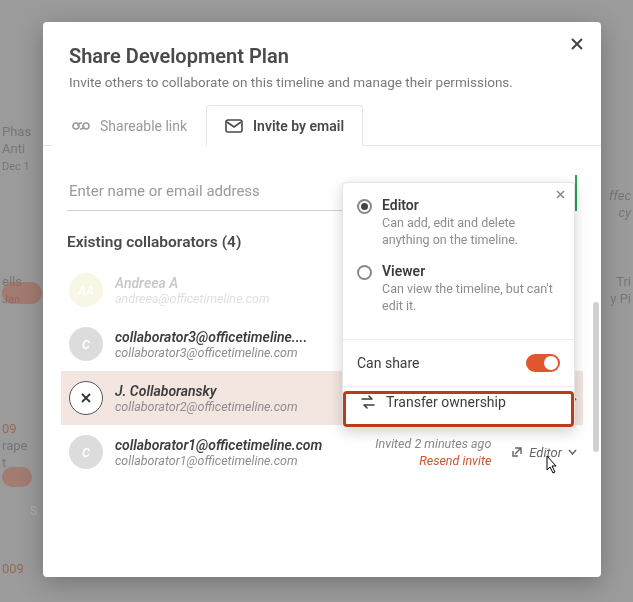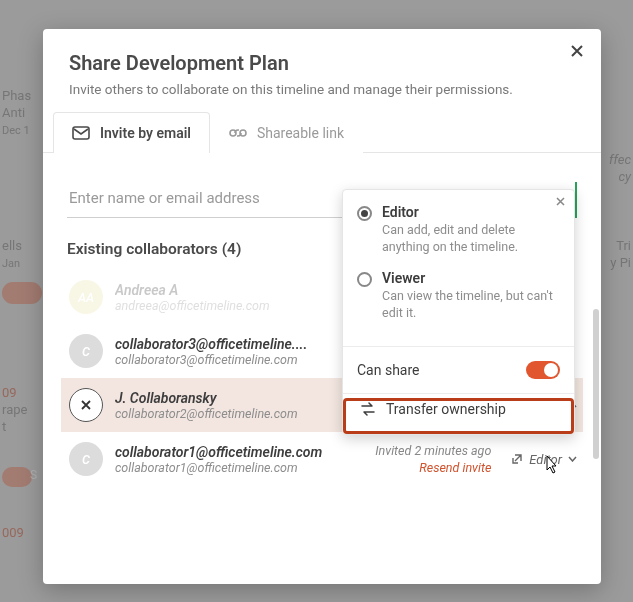--- a/index.html
+++ b/index.html
@@ -1,28 +1,28 @@
 <!DOCTYPE html>
 <html><head>
 <meta charset="utf-8">
 <style>
   * { box-sizing: border-box; margin: 0; padding: 0; font-family: -apple-system, BlinkMacSystemFont, "Segoe UI", Roboto, sans-serif; }
   body { width: 633px; height: 602px; background: #c8c8c8; position: relative; overflow: hidden; }
 
   
-  .bg-frag { position: absolute; color: #636363; font-size: 13px; line-height: 1.3; opacity: 0.65; }
+  .bg-frag { position: absolute; color: #636363; font-size: 13px; line-height: 1.3; opacity: 0.65; margin-top: 36px; }
   .bg-frag.red { color: #bd3a19; }
   .bg-bar { position: absolute; background: #e2562f; border-radius: 12px; opacity: 0.5; }
 
   .overlay { position: absolute; inset: 0; background: rgba(100,100,100,0.45); }
 
   .modal {
     position: absolute; left: 43px; top: 22px; width: 558px; height: 555px;
     background: #fff; border-radius: 4px; box-shadow: 0 6px 24px rgba(0,0,0,.25);
-    display: flex; flex-direction: column; margin-top: 7px;
+    display: flex; flex-direction: column;
   }
   .modal-close { position: absolute; right: 16px; top: 14px; cursor: pointer; color: #444; }
 
   .modal-head { padding: 22px 26px 14px; }
   .modal-title { font-size: 20px; font-weight: 600; color: #4a4a4a; margin-bottom: 6px; }
   .modal-sub { font-size: 13.5px; color: #7a7a7a; }
 
   .tabs { display: flex; border-bottom: 1px solid #e5e5e5; padding: 0 10px; }
   .tab { display: flex; align-items: center; gap: 10px; padding: 12px 18px; font-size: 14px; color: #9a9a9a; cursor: pointer; border: 1px solid transparent; border-bottom: none; border-radius: 4px 4px 0 0; position: relative; top: 1px; background: #fff; }
   .tab.active { color: #4a4a4a; border-color: #e5e5e5; font-weight: 600; }
@@ -122,38 +122,38 @@
         <path d="M3 3 L13 13 M13 3 L3 13" stroke="#444" stroke-width="2" fill="none"></path>
       </svg>
   </div>
 
   <div class="modal-head">
     <div class="modal-title">Share Development Plan</div>
     <div class="modal-sub">Invite others to collaborate on this timeline and manage their permissions.</div>
   </div>
 
   <div class="tabs">
-    <div class="tab active">
-      <span class="ico">
-        <svg width="18" height="14" viewBox="0 0 18 14">
-            <rect x="1" y="1" width="16" height="12" rx="2" fill="none" stroke="#4a4a4a" stroke-width="1.6"></rect>
-            <path d="M2 3 L9 8 L16 3" fill="none" stroke="#4a4a4a" stroke-width="1.6"></path>
-          </svg>
-      </span>
-      <span>Invite by email</span>
-    </div>
     <div class="tab">
       <span class="ico">
         <svg width="18" height="14" viewBox="0 0 18 14">
             <path d="M6 7a3 3 0 0 1 3-3h1M12 7a3 3 0 0 1-3 3H8" fill="none" stroke="#9a9a9a" stroke-width="1.6"></path>
             <rect x="1" y="4" width="6" height="6" rx="3" fill="none" stroke="#9a9a9a" stroke-width="1.6"></rect>
             <rect x="11" y="4" width="6" height="6" rx="3" fill="none" stroke="#9a9a9a" stroke-width="1.6"></rect>
           </svg>
       </span>
       <span>Shareable link</span>
+    </div>
+    <div class="tab active">
+      <span class="ico">
+        <svg width="18" height="14" viewBox="0 0 18 14">
+            <rect x="1" y="1" width="16" height="12" rx="2" fill="none" stroke="#4a4a4a" stroke-width="1.6"></rect>
+            <path d="M2 3 L9 8 L16 3" fill="none" stroke="#4a4a4a" stroke-width="1.6"></path>
+          </svg>
+      </span>
+      <span>Invite by email</span>
     </div>
   </div>
 
   <div class="body">
     <div class="input-row">
       <input class="name-input" placeholder="Enter name or email address" style="">
       <div class="input-edge"></div>
     </div>
 
     <div class="sect-title">Existing collaborators (4)</div>

